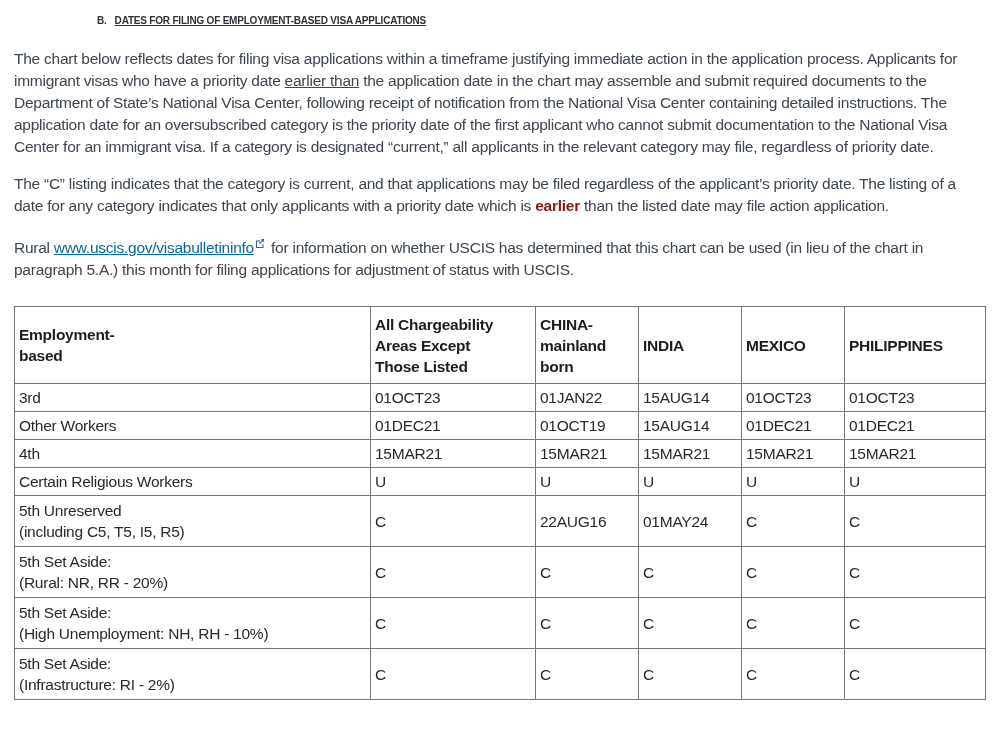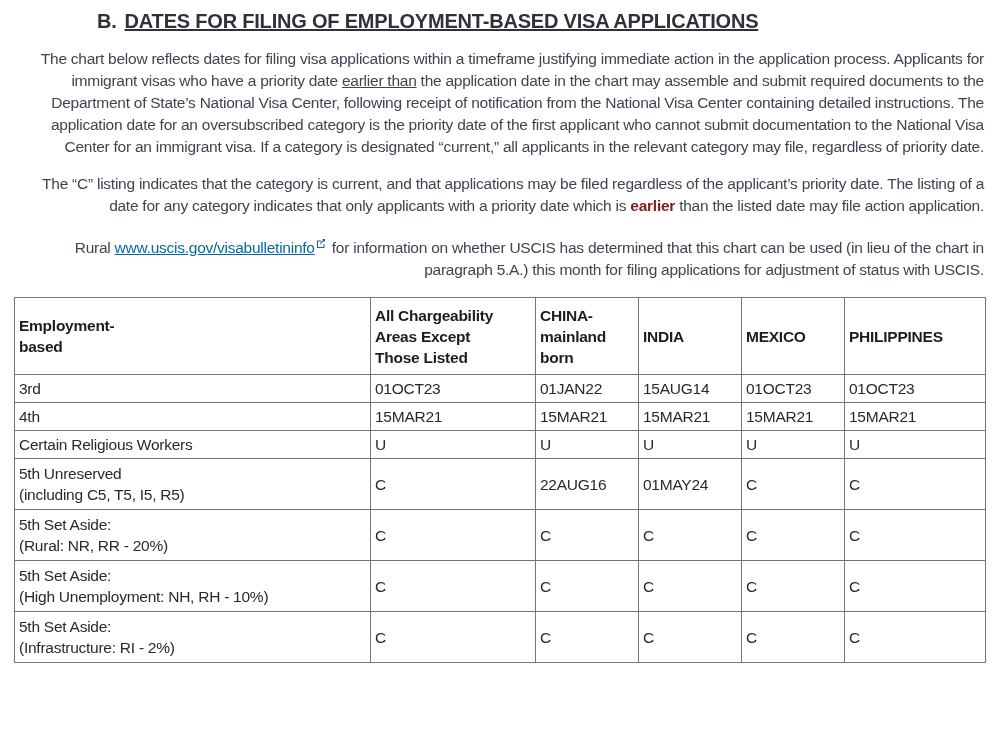--- a/index.html
+++ b/index.html
@@ -11,28 +11,28 @@
     color: #3d4551;
     font-size: 15.5px;
     line-height: 22px;
     letter-spacing: -0.25px;
     overflow: hidden;
   }
   .page { padding: 10px 13px 0 14px; }
 
   .heading {
     margin: 0 0 0 83px;
-    font-size: 20px;
+    font-size: 10px;
     font-weight: bold;
     color: #2e3138;
     letter-spacing: -0.2px;
   }
   .heading .title-underline { text-decoration: underline; margin-left: 8px; }
 
-  p.body-para { margin: 0 0 15px 0; text-align: right; }
+  p.body-para { margin: 0 0 15px 0; }
   p.first-para { margin-top: 16px; }
   .u { text-decoration: underline; }
   .b { font-weight: bold; color: #7f1d1d; }
 
   a.link {
     color: #0369a1;
     text-decoration: underline;
     cursor: pointer;
   }
   .ext-icon {
@@ -41,21 +41,21 @@
     margin-left: 1px;
     margin-right: 2px;
     width: 10px;
     height: 10px;
   }
 
   table.visa-table {
     border-collapse: collapse;
     table-layout: fixed;
     width: 971px;
-    margin-top: 16px;
+    margin-top: 25px;
   }
   table.visa-table th,
   table.visa-table td {
     border: 1px solid #767676;
     padding: 2px 4px;
     vertical-align: middle;
     text-align: left;
     white-space: pre-line;
     font-size: 15.5px;
     line-height: 21px;
@@ -120,20 +120,28 @@
     <tbody>
       <tr>
         <td>3rd</td>
         <td>01OCT23</td>
         <td>01JAN22</td>
         <td>15AUG14</td>
         <td>01OCT23</td>
         <td>01OCT23</td>
       </tr>
       <tr>
+        <td>Other Workers</td>
+        <td>01DEC21</td>
+        <td>01OCT19</td>
+        <td>15AUG14</td>
+        <td>01DEC21</td>
+        <td>01DEC21</td>
+      </tr>
+      <tr>
         <td>4th</td>
         <td>15MAR21</td>
         <td>15MAR21</td>
         <td>15MAR21</td>
         <td>15MAR21</td>
         <td>15MAR21</td>
       </tr>
       <tr>
         <td>Certain Religious Workers</td>
         <td>U</td>

